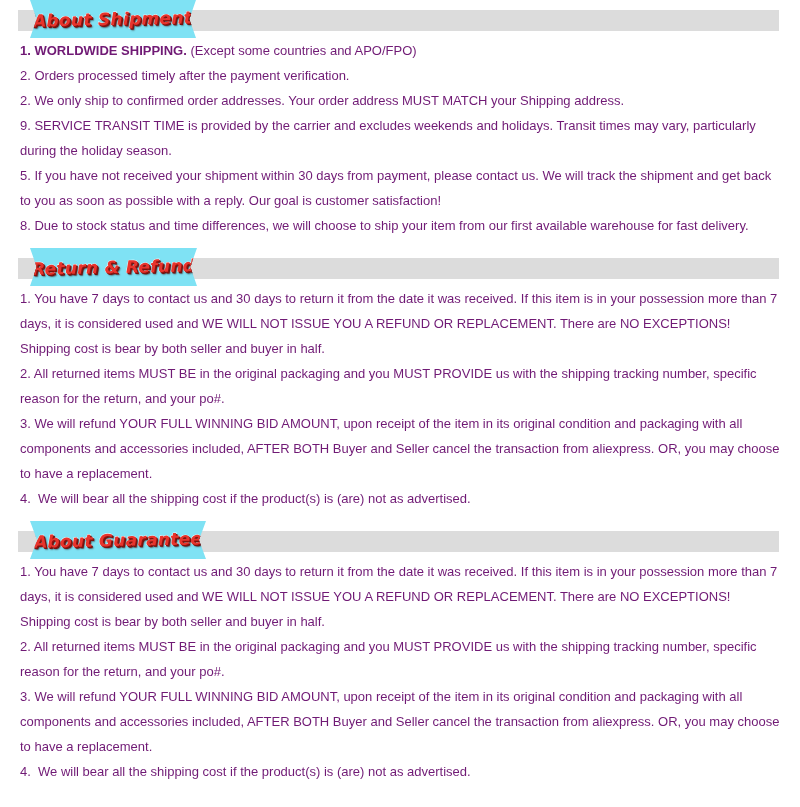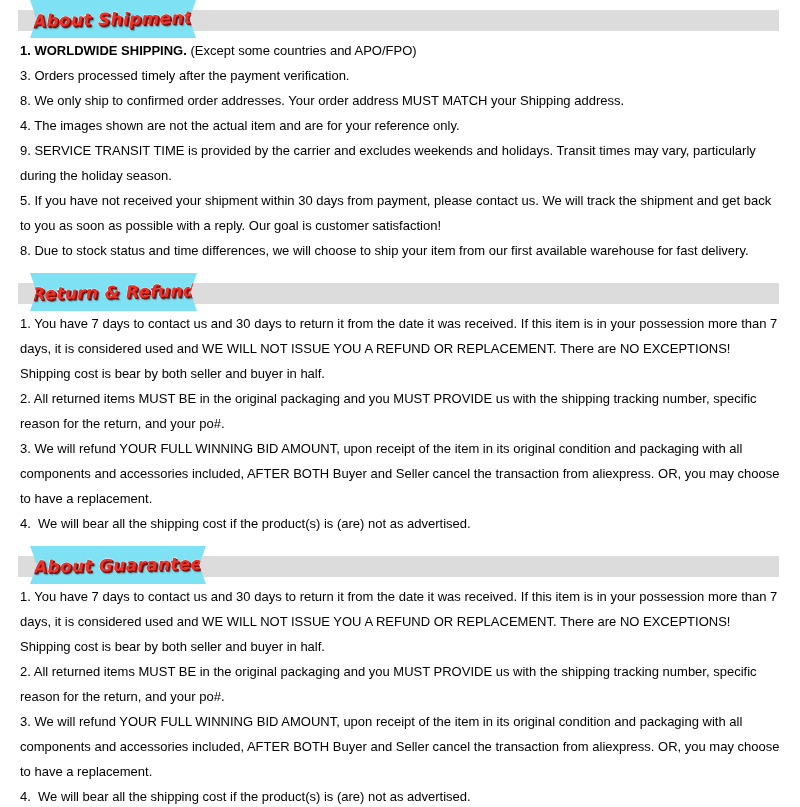--- a/index.html
+++ b/index.html
@@ -86,21 +86,21 @@
   .ribbon.w-return    { width: 167px; }
   .ribbon.w-guarantee { width: 176px; }
 
   
   .body-copy {
     padding: 0 18px 0 20px;
   }
   .para {
     font-size: 13px;
     line-height: 25px;
-    color: #000000;
+    color: #701a75;
     margin: 0;
     text-align: left;
     white-space: pre-wrap;
   }
   .para b { font-weight: bold; }
   .gap-md { height: 10px; }
 </style>
 </head>
 <body>
 
@@ -110,23 +110,22 @@
     <div class="banner">
       <div class="banner-bar"></div>
       <div class="ribbon w-shipment">
         <span class="ribbon-cap left"></span>
         <span class="ribbon-title">About Shipment</span>
         <span class="ribbon-cap right"></span>
       </div>
     </div>
     <div class="body-copy">
       <p class="para"><b>1. WORLDWIDE SHIPPING.</b><span> (Except some countries and APO/FPO)</span></p>
-      <p class="para">3. Orders processed timely after the payment verification.</p>
-      <p class="para">8. We only ship to confirmed order addresses. Your order address MUST MATCH your Shipping address.</p>
-      <p class="para">4. The images shown are not the actual item and are for your reference only.</p>
+      <p class="para">2. Orders processed timely after the payment verification.</p>
+      <p class="para">2. We only ship to confirmed order addresses. Your order address MUST MATCH your Shipping address.</p>
       <p class="para">9. SERVICE TRANSIT TIME is provided by the carrier and excludes weekends and holidays. Transit times may vary, particularly during the holiday season.</p>
       <p class="para">5. If you have not received your shipment within 30 days from payment, please contact us. We will track the shipment and get back to you as soon as possible with a reply. Our goal is customer satisfaction!</p>
       <p class="para">8. Due to stock status and time differences, we will choose to ship your item from our first available warehouse for fast delivery.</p>
     </div>
   </div>
 
   <div class="gap-md"></div>
 
   <div class="section">
     <div class="banner">

